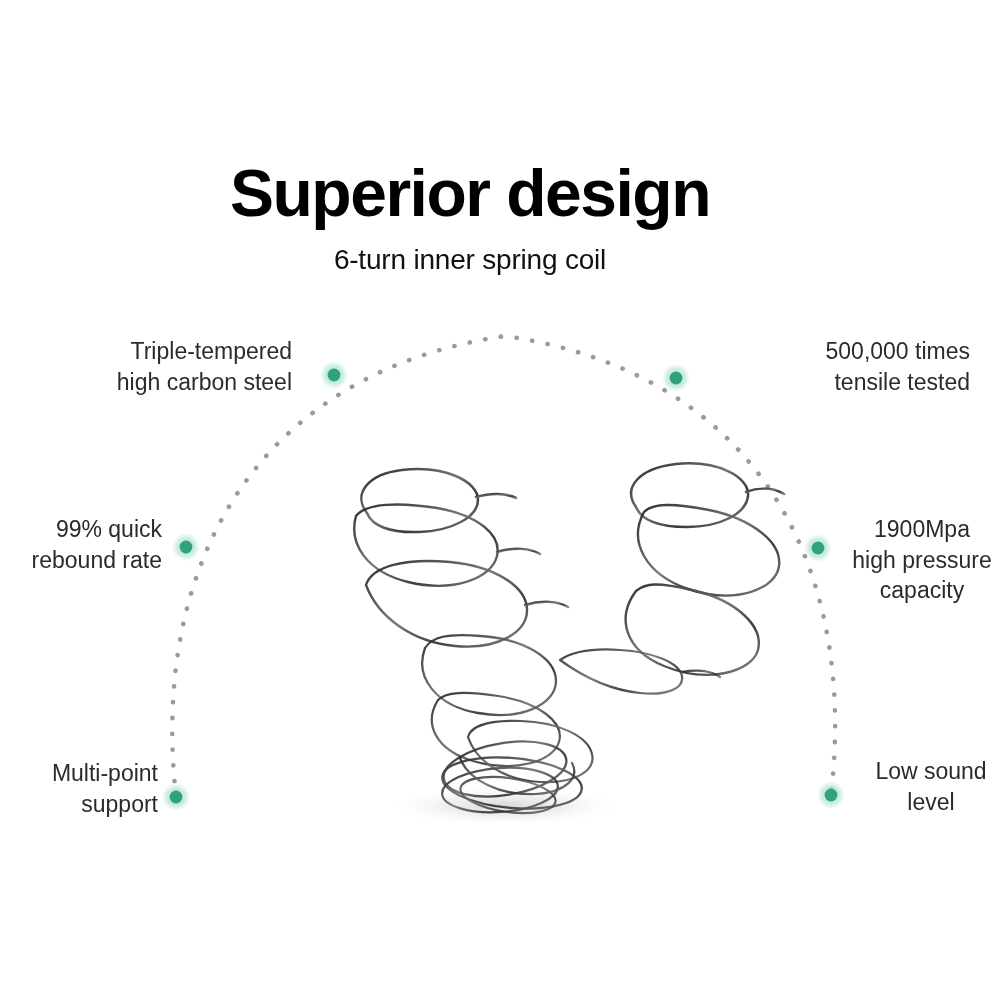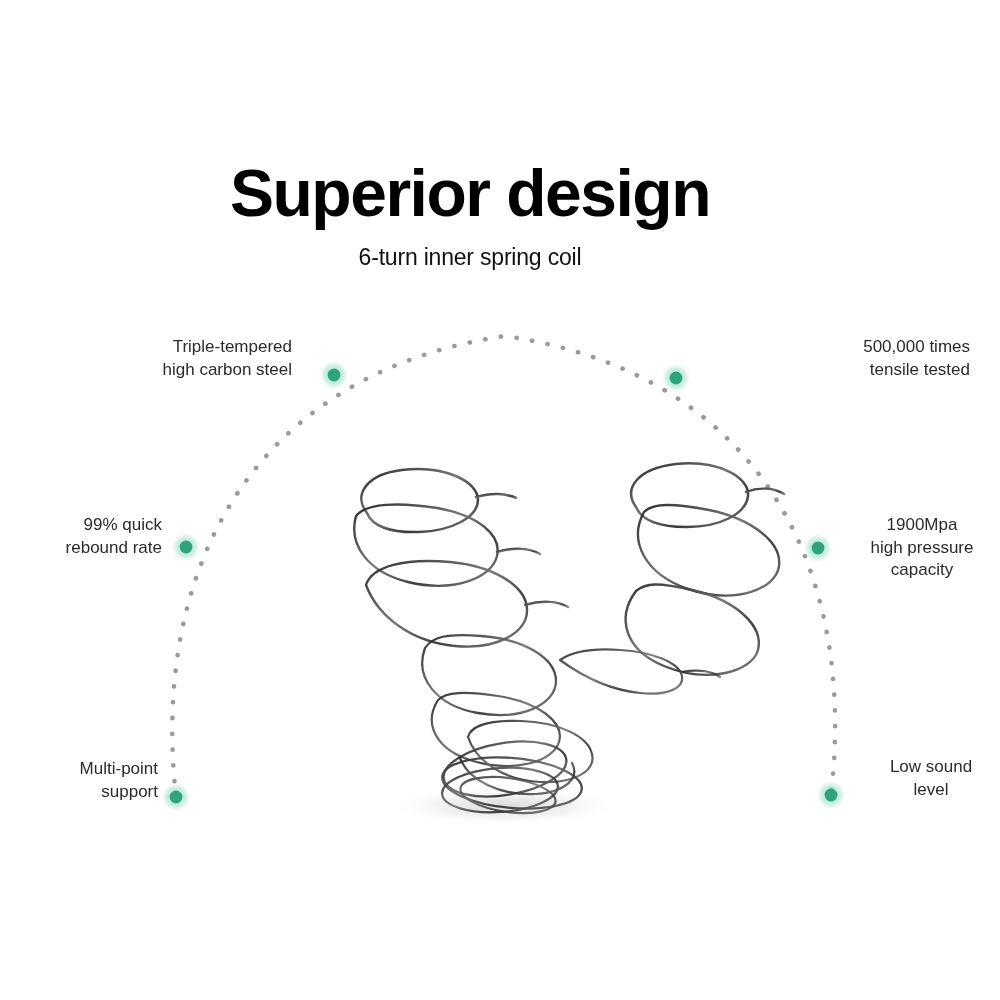--- a/index.html
+++ b/index.html
@@ -11,31 +11,31 @@
   }
   #root{position:absolute;inset:0;width:1000px;height:1000px;}
 
   
   .header{position:absolute;left:0;top:160px;width:854px;text-align:center;margin-left:43px;}
   .title{
     font-size:66px;line-height:1;font-weight:700;color:#000000;
     letter-spacing:-1.5px;margin:0;white-space:nowrap;
   }
   .subtitle{
-    font-size:23px;line-height:1;font-weight:400;color:#111111;
+    font-size:28px;line-height:1;font-weight:400;color:#111111;
     margin:20px 0 0 0;letter-spacing:-0.2px;white-space:nowrap;
   }
 
   
   .stage{position:absolute;left:0;top:0;width:1000px;height:1000px;}
 
   
   .label{
     position:absolute;
-    font-size:17px;line-height:1.33;color:#2b2b2b;
+    font-size:23px;line-height:1.33;color:#2b2b2b;
     white-space:pre-line;
   }
   .label.right-al{text-align:right;}
   .label.left-al{text-align:right;}
   .label.center-al{text-align:center;}
 
   .lbl-steel   {right:708px; top:336px; width:260px;}
   .lbl-tensile {left:700px;  top:336px; width:270px;}
   .lbl-rebound {right:838px; top:514px; width:200px;}
   .lbl-pressure{left:842px;  top:514px; width:160px;}

